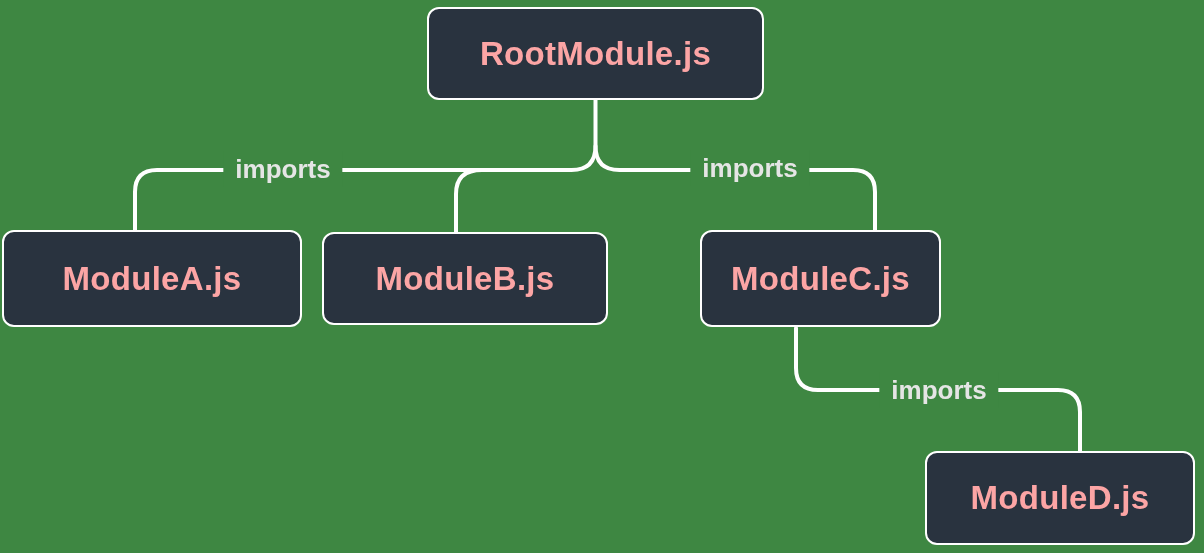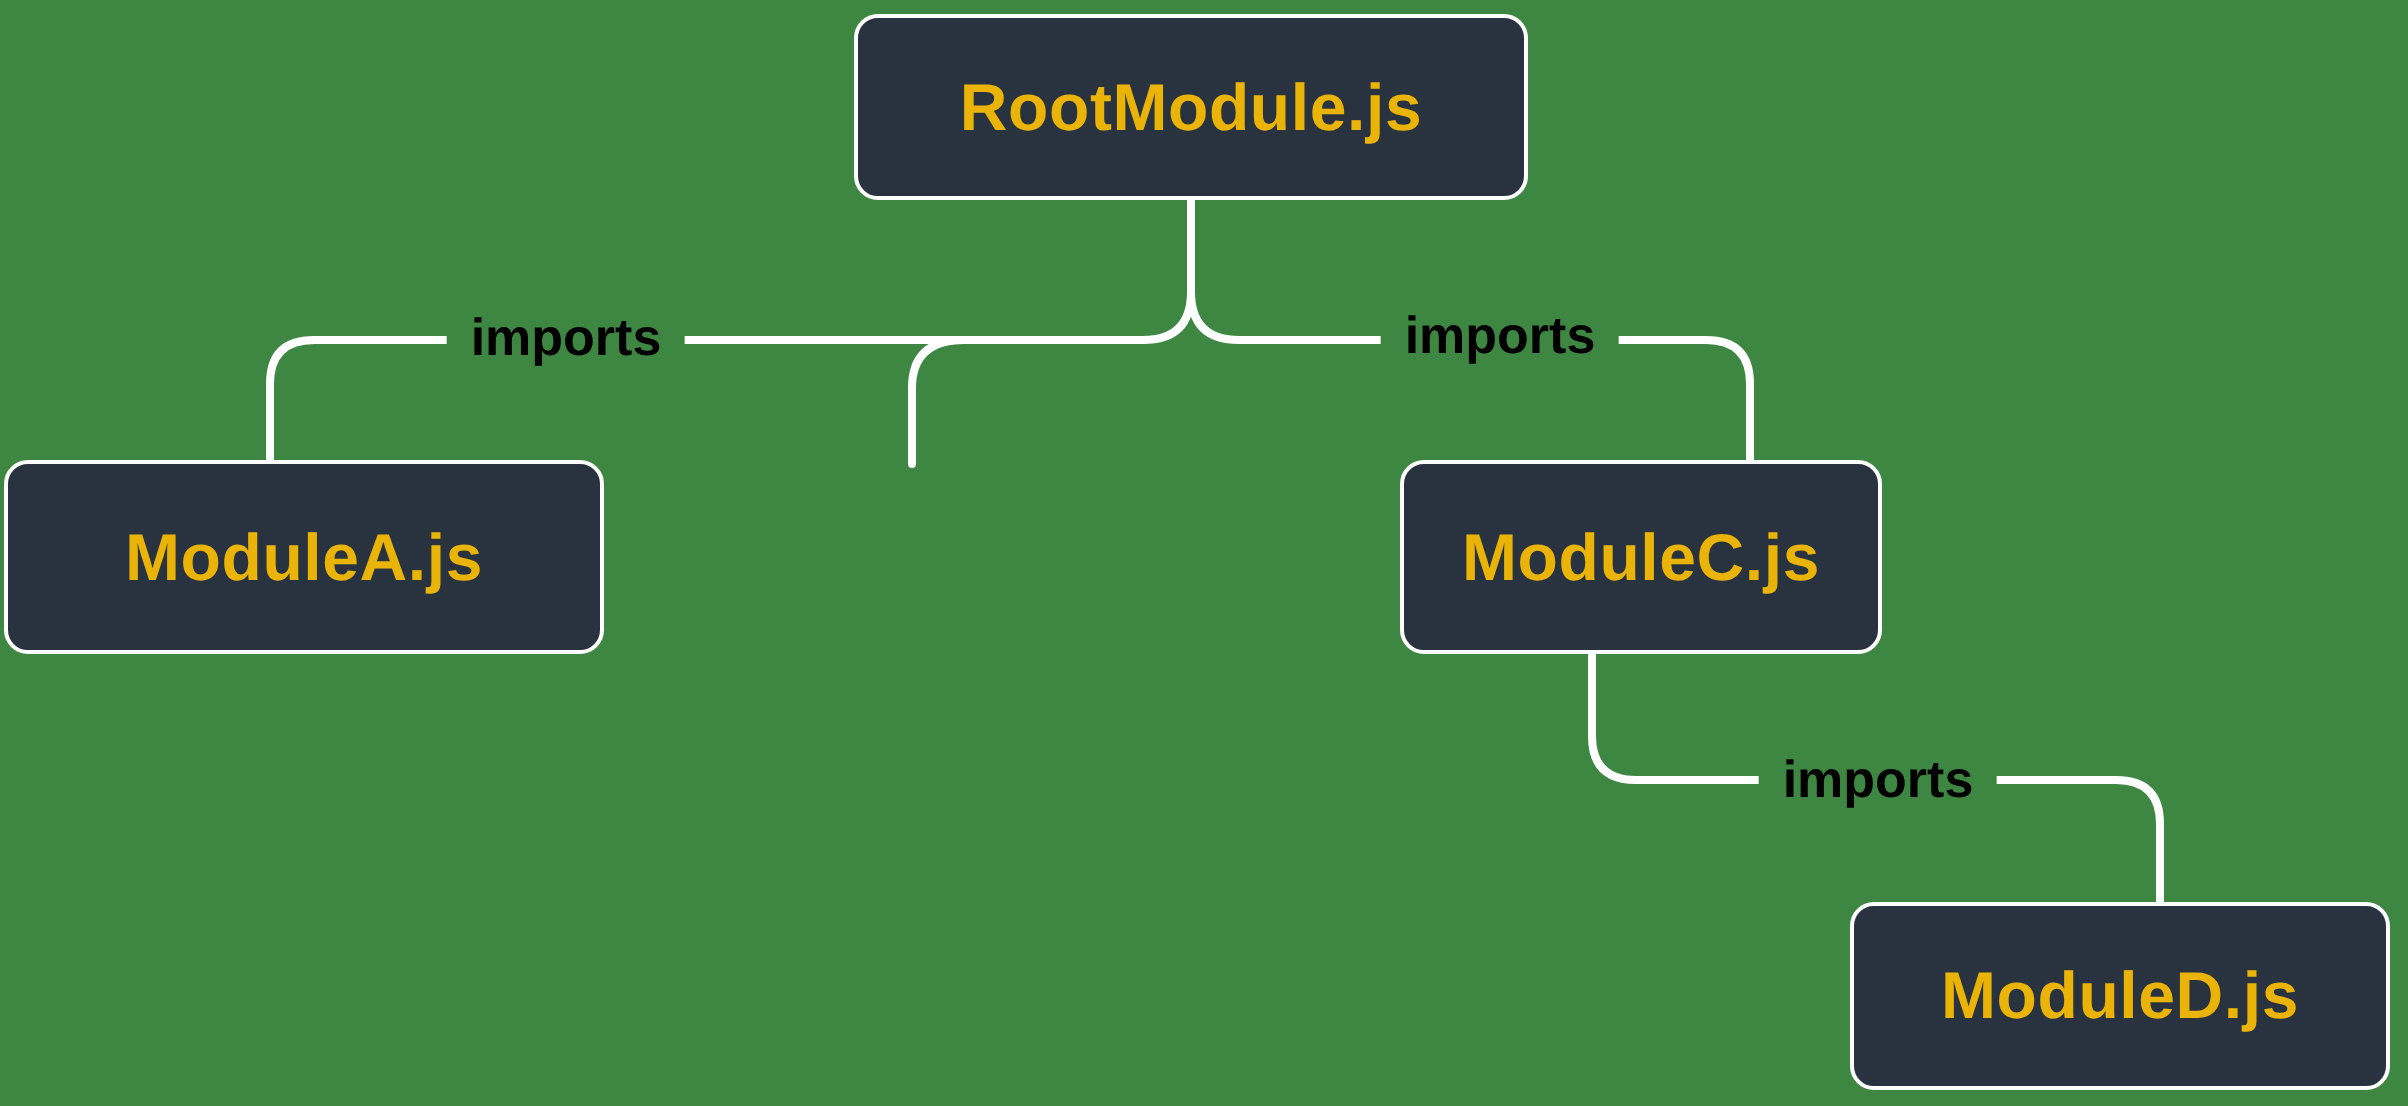--- a/index.html
+++ b/index.html
@@ -29,30 +29,30 @@
   }
   .node {
     position: absolute;
     box-sizing: border-box;
     background: var(--node-fill, #29333f);
     border: 2.5px solid var(--node-border, #ffffff);
     border-radius: 12px;
     display: flex;
     align-items: center;
     justify-content: center;
-    color: #eab308;
+    color: #fca5a5;
     font-size: 33px;
     font-weight: 700;
     letter-spacing: 0.3px;
   }
   .edge-label {
     position: absolute;
     transform: translate(-50%, -50%);
     background: var(--bg, #3e8742);
-    color: #000000;
+    color: #e5e5e5;
     font-size: 26px;
     font-weight: 700;
     padding: 2px 12px;
     white-space: nowrap;
   }
 </style>
 </head>
 <body>
 
 <div id="diagram-root" style="--bg: #3e8742; --node-fill: #29333f; --node-border: #ffffff; --line: #ffffff;">
@@ -65,20 +65,23 @@
   </svg>
 
   <div class="node" style="left:427px; top:7px; width:337px; height:93px;">
     <span>RootModule.js</span>
   </div>
 
   <div class="node" style="left:2px; top:230px; width:300px; height:97px;">
     <span>ModuleA.js</span>
   </div>
 
+  <div class="node" style="left:322px; top:232px; width:286px; height:93px;">
+    <span>ModuleB.js</span>
+  </div>
 
   <div class="node" style="left:700px; top:230px; width:241px; height:97px;">
     <span>ModuleC.js</span>
   </div>
 
   <div class="node" style="left:925px; top:451px; width:270px; height:94px;text-align:right;">
     <span>ModuleD.js</span>
   </div>
 
   <span class="edge-label" style="left:283px; top:169px;">imports</span>

